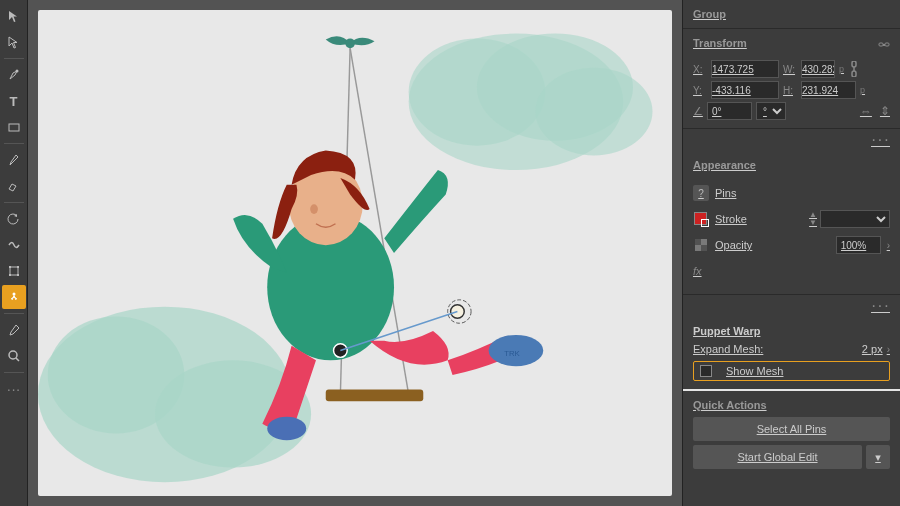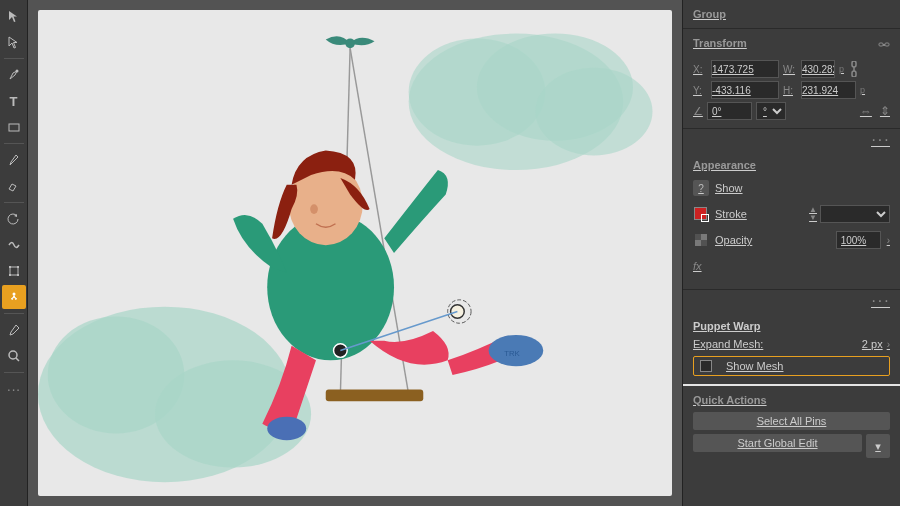--- a/index.html
+++ b/index.html
@@ -285,21 +285,21 @@
       display: flex;
       gap: 4px;
       margin-bottom: 4px;
     }
     .action-btn {
       flex: 1;
       background: #555;
       border: none;
       color: #ccc;
       font-size: 11px;
-      height: 18px;
+      height: 24px;
       cursor: pointer;
       border-radius: 2px;
       display: flex;
       align-items: center;
       justify-content: center;
       gap: 4px;
     }
     .action-btn-dropdown {
       background: #555;
       border: none;
@@ -506,27 +506,27 @@
       <div style="margin-left:auto;display:flex;gap:8px;">
         <span style="color:#888;font-size:12px;cursor:pointer;">⇔</span>
         <span style="color:#888;font-size:12px;cursor:pointer;">⇕</span>
       </div>
     </div>
   </div>
 
   <div class="panel-more">···</div>
 
   <div class="panel-section">
-    <div style="display:flex;align-items:center;justify-content:space-between;">
+    <div style="display:flex;align-items:center;justify-content:space-between;margin-bottom:5px;">
       <span class="section-title">Appearance</span>
     </div>
 
     <div class="appearance-row">
       <div class="fill-question">?</div>
-      <span class="appearance-label">Show</span>
+      <span class="appearance-label">Pins</span>
     </div>
 
     <div class="appearance-row">
       <div style="width:16px;height:16px;position:relative;flex-shrink:0;">
         <div style="width:13px;height:13px;background:#cc2222;border:1px solid #888;position:absolute;top:1px;left:1px;"></div>
         <div style="width:8px;height:8px;background:transparent;border:1.5px solid #fff;position:absolute;bottom:0;right:0;"></div>
       </div>
       <span class="appearance-label">Stroke</span>
       <div class="stroke-controls">
         <div class="stroke-arrows">

